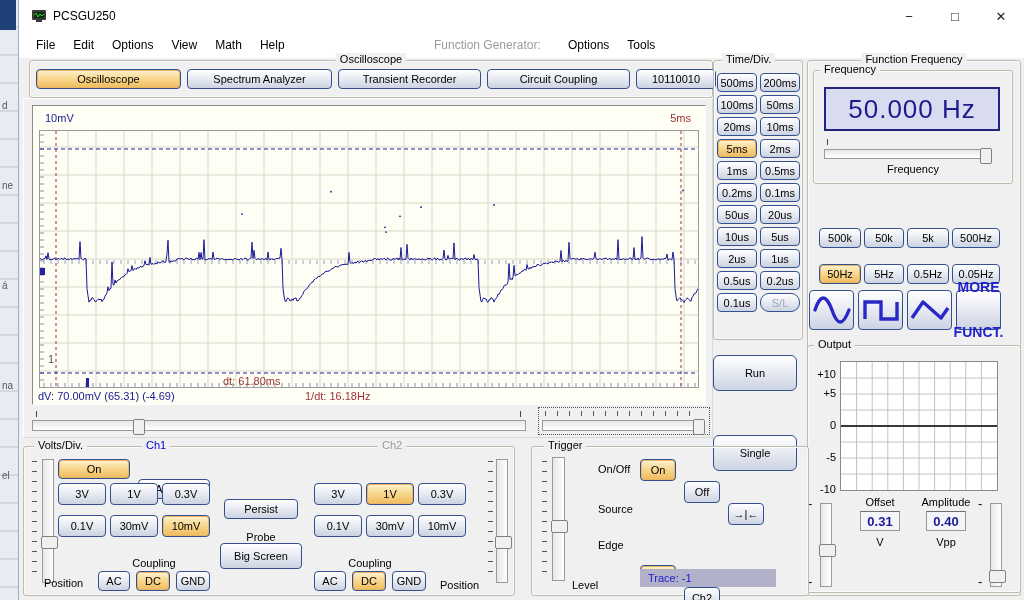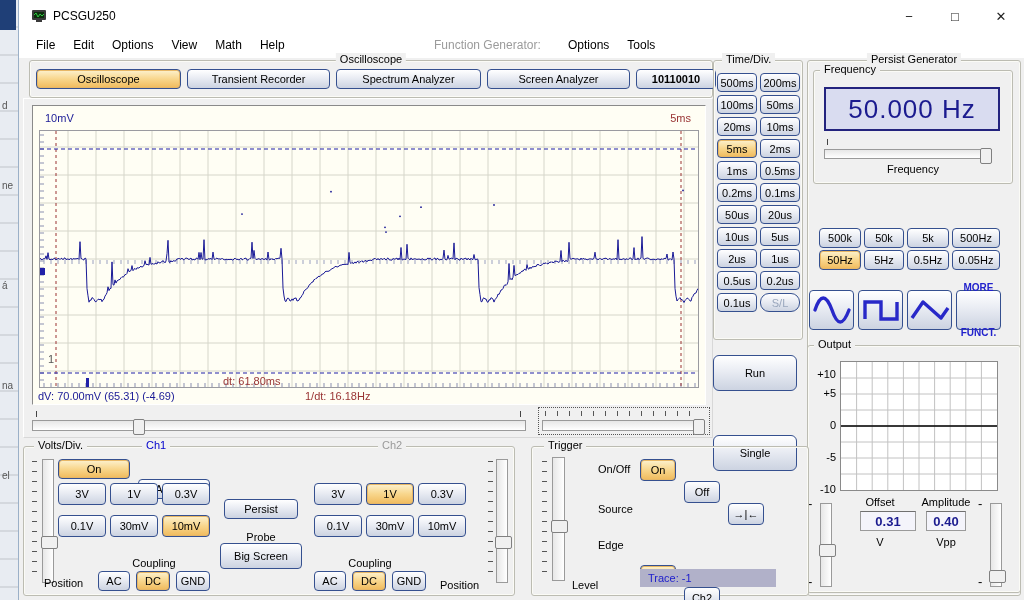--- a/index.html
+++ b/index.html
@@ -26,21 +26,21 @@
   .legend{position:absolute;top:-8px;background:#f0f0f0;padding:0 4px;font-size:11px;white-space:nowrap;}
   
   .btn{position:relative;box-sizing:border-box;border:1px solid #35508f;border-radius:4px;
     background:linear-gradient(to bottom,#ffffff 0%,#e9ecf3 45%,#ccd3e1 100%);
     display:flex;align-items:center;justify-content:center;font-size:11px;cursor:default;}
   .gold{background:linear-gradient(to bottom,#fdf2cf 0%,#f8d68c 50%,#f0ba5c 100%);
     box-shadow:inset 0 0 0 1px #e7b766;}
   .disabled{color:#9aa7bd;border-radius:9px;}
   .grid2{display:grid;grid-template-columns:40px 40px;gap:3px;}
   .grid3{display:grid;grid-template-columns:48px 48px 48px;gap:10px 4px;}
-  .grid4{display:grid;grid-template-columns:42px 40px 42px 48px;gap:2px 3px;}
+  .grid4{display:grid;grid-template-columns:42px 40px 42px 48px;gap:16px 3px;}
   .grid2 .btn{height:19px;}
   .grid3 .btn{height:22px;}
   .grid4 .btn{height:20px;}
   
   .vticks{width:5px;background:repeating-linear-gradient(to bottom,#555 0 1px,transparent 1px 10px);}
   .hticks{height:5px;background:repeating-linear-gradient(to right,#555 0 1px,transparent 1px 12px);}
   .vtrack{box-sizing:border-box;border:1px solid #9a9a9a;background:linear-gradient(to right,#e7e7e7,#ffffff);}
   .htrack{box-sizing:border-box;border:1px solid #9a9a9a;background:linear-gradient(to bottom,#e7e7e7,#ffffff);}
   .vhandle{position:absolute;left:-2px;width:15px;height:11px;background:#f0f0f0;border:1px solid #808080;border-radius:2px;}
   .hhandle{position:absolute;top:-2px;width:10px;height:14px;background:#f0f0f0;border:1px solid #808080;border-radius:2px;}
@@ -50,21 +50,21 @@
     border-bottom:1px solid #fff;border-right:1px solid #fff;}
   .navytext{color:#1a1a96;}
   .maroontext{color:#993333;}
   .freq-display{box-sizing:border-box;border:2px solid #23237e;background:#d9dcf0;
     display:flex;align-items:center;justify-content:center;font-size:26px;color:#1b1b8f;letter-spacing:1px;}
   .valuebox{box-sizing:border-box;border:1px solid #9a9a9a;border-top-color:#707070;background:#f4f4fb;
     display:flex;align-items:center;justify-content:center;font-weight:bold;color:#1b1b8f;font-size:13px;}
   .tracebox{background:#b1b1c9;color:#2020cc;display:flex;align-items:center;padding-left:8px;font-size:11px;}
   .wavebtn{width:45px;height:40px;}
   .morefunct{display:flex;flex-direction:column;align-items:center;justify-content:center;
-    color:#2222cc;font-weight:bold;font-size:10px;line-height:11px;gap:34px;}
+    color:#2222cc;font-weight:bold;font-size:14px;line-height:11px;gap:34px;}
   .dotted-focus{border:1px dotted #555;}
   .ctr{display:flex;align-items:center;justify-content:center;}
 </style>
 </head>
 <body>
 
 <div class="screen">
 
   <div class="abs sliver">
     <div class="abs corner"></div>
@@ -105,24 +105,24 @@
       <div class="abs menu-row" style="left:540px">
           <div class="menu-item">Options</div>
           <div class="menu-item">Tools</div>
         </div>
     </div>
 
     <div class="abs group" style="left:10px;top:60px;width:682px;height:36px">
       <div class="legend" style="left:50%;transform:translateX(-50%)">Oscilloscope</div>
       <div class="abs" style="left:6px;top:8px;display:flex;gap:6px">
           <div class="btn gold" style="width: 145px; height: 20px;">Oscilloscope</div>
+          <div class="btn" style="width: 145px; height: 20px;">Spectrum Analyzer</div>
           <div class="btn" style="width: 143px; height: 20px;">Transient Recorder</div>
-          <div class="btn" style="width: 145px; height: 20px;">Spectrum Analyzer</div>
-          <div class="btn" style="width: 143px; height: 20px;">Screen Analyzer</div>
-          <div class="btn" style="width: 80px; height: 20px; font-weight: bold;">10110010</div>
+          <div class="btn" style="width: 143px; height: 20px;">Circuit Coupling</div>
+          <div class="btn" style="width: 80px; height: 20px;">10110010</div>
         </div>
     </div>
 
     <div class="abs" style="left:4px;top:98px;width:688px;height:338px;border:1px solid #d8d8d8;border-top-color:#fff;border-left-color:#fff">
       <div class="abs display" style="left:8px;top:6px;width:672px;height:298px">
         <div class="abs navytext" style="left:12px;top:6px">10mV</div>
         <div class="abs maroontext" style="right:14px;top:6px">5ms</div>
         <svg class="abs" style="left:6px;top:24px;background:#fffef4;border:1px solid #9a9aa0" width="658" height="256">
             <line x1="28" y1="0" x2="28" y2="256" stroke="#d6d6ca"></line>
             <line x1="56" y1="0" x2="56" y2="256" stroke="#d6d6ca"></line>
@@ -443,21 +443,21 @@
           <div class="btn">0.2us</div>
           <div class="btn">0.1us</div>
           <div class="btn disabled">S/L</div>
         </div>
     </div>
 
     <div class="abs btn" style="left:694px;top:355px;width:84px;height:36px;border-radius:6px">Run</div>
     <div class="abs btn" style="left:694px;top:399px;width:84px;height:36px;border-radius:6px">Single</div>
 
     <div class="abs group" style="left:788px;top:60px;width:212px;height:534px">
-      <div class="legend" style="left:50%;transform:translateX(-50%)">Persist Generator</div>
+      <div class="legend" style="left:50%;transform:translateX(-50%)">Function Frequency</div>
     </div>
 
     <div class="abs group" style="left:794px;top:70px;width:198px;height:112px">
       <div class="legend" style="left:6px">Frequency</div>
       <div class="abs freq-display" style="left:10px;top:16px;width:176px;height:44px">50.000 Hz</div>
       <div class="abs" style="left:10px;top:68px;width:172px;height:22px">
         <div class="tick" style="left:3px;top:0"></div>
         <div class="abs htrack" style="left:0;top:10px;width:168px;height:10px">
           <div class="hhandle" style="left:155px"></div>
         </div>
@@ -533,21 +533,21 @@
         <div class="vhandle" style="top:40px"></div>
       </div>
 
       <div class="abs" style="left:170px;top:150px;font-size:13px">-</div>
       <div class="abs" style="left:170px;top:228px;font-size:13px">-</div>
       <div class="abs vtrack" style="left:182px;top:157px;width:12px;height:84px">
         <div class="vhandle" style="top:66px"></div>
       </div>
 
       <div class="abs ctr" style="left:42px;top:150px;width:60px">Offset</div>
-      <div class="abs valuebox" style="left:52px;top:165px;width:56px;height:20px">0.31</div>
+      <div class="abs valuebox" style="left:52px;top:165px;width:40px;height:20px">0.31</div>
       <div class="abs ctr" style="left:42px;top:190px;width:60px">V</div>
 
       <div class="abs ctr" style="left:108px;top:150px;width:60px">Amplitude</div>
       <div class="abs valuebox" style="left:118px;top:165px;width:40px;height:20px">0.40</div>
       <div class="abs ctr" style="left:108px;top:190px;width:60px">Vpp</div>
     </div>
 
     <div class="abs group" style="left:4px;top:446px;width:490px;height:148px">
       <div class="legend" style="left:10px">Volts/Div.</div>
       <div class="legend" style="left:118px;color:#0000cc">Ch1</div>

